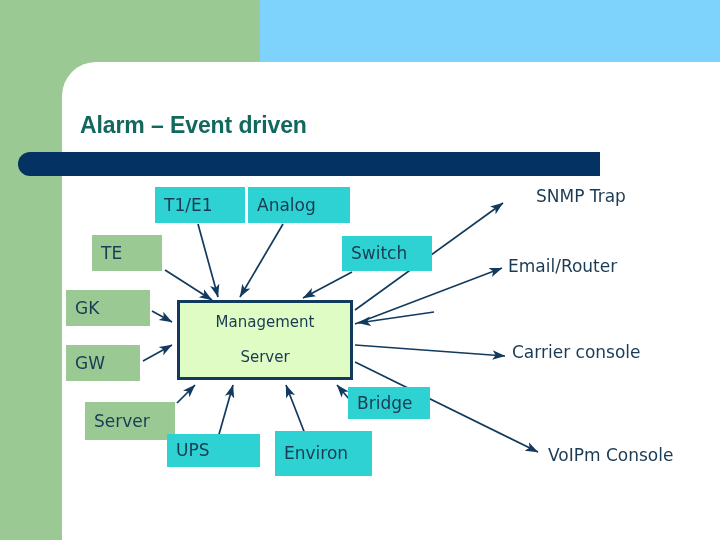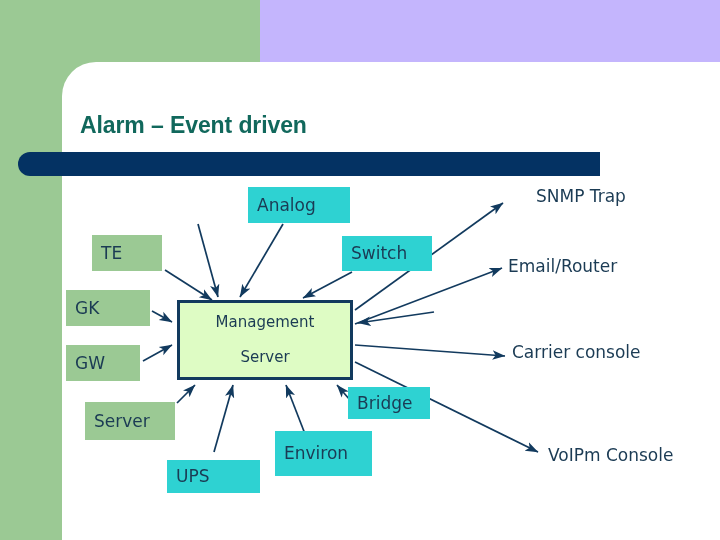--- a/index.html
+++ b/index.html
@@ -5,21 +5,21 @@
   html, body {
     margin: 0;
     padding: 0;
     background: #ffffff;
   }
   #slide {
     position: relative;
     width: 720px;
     height: 540px;
     overflow: hidden;
-    background: #c4b5fd;
+    background: #7dd3fc;
     font-family: "DejaVu Sans", sans-serif;
     text-decoration: underline;
   }
   
   .green-panel {
     position: absolute;
     left: 0;
     top: 0;
     width: 260px;
     height: 540px;
@@ -145,20 +145,23 @@
         <path d="M214,452 L233,385"></path>
         <path d="M312,452 L286,385"></path>
 
         <path d="M355,310 L503,203"></path>
         <path d="M355,324 L502,268"></path>
         <path d="M355,345 L505,356"></path>
         <path d="M355,362 L538,452"></path>
       </g>
     </svg>
 
+    <div class="node cyan" style="left:155px; top:187px; width:90px;  height:36px;">
+        <span>T1/E1</span>
+      </div>
     <div class="node green" style="left:92px;  top:235px; width:70px;  height:36px;">
         <span>TE</span>
       </div>
     <div class="node cyan" style="left:248px; top:187px; width:102px; height:36px;">
         <span>Analog</span>
       </div>
     <div class="node cyan" style="left:342px; top:236px; width:90px;  height:35px;">
         <span>Switch</span>
       </div>
     <div class="node green" style="left:66px;  top:290px; width:84px;  height:36px;">
@@ -166,21 +169,21 @@
       </div>
     <div class="node green" style="left:66px;  top:345px; width:74px;  height:36px;">
         <span>GW</span>
       </div>
     <div class="node green" style="left:85px;  top:402px; width:90px;  height:38px;">
         <span>Server</span>
       </div>
     <div class="node cyan" style="left:348px; top:387px; width:82px;  height:32px;">
         <span>Bridge</span>
       </div>
-    <div class="node cyan" style="left:167px; top:460px; width:93px;  height:33px;">
+    <div class="node cyan" style="left:167px; top:434px; width:93px;  height:33px;">
         <span>UPS</span>
       </div>
     <div class="node cyan" style="left:275px; top:431px; width:97px;  height:45px;">
         <span>Environ</span>
       </div>
 
     <div class="hub" style="left:177px; top:300px; width:176px; height:80px;">
       <span class="hub-line-1">Management</span>
       <span class="hub-line-2">Server</span>
     </div>

